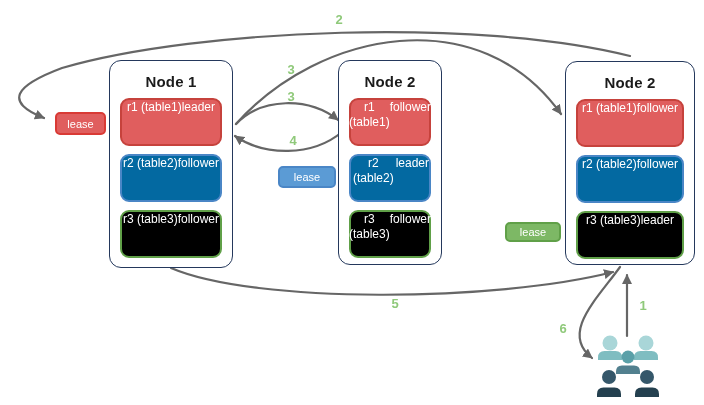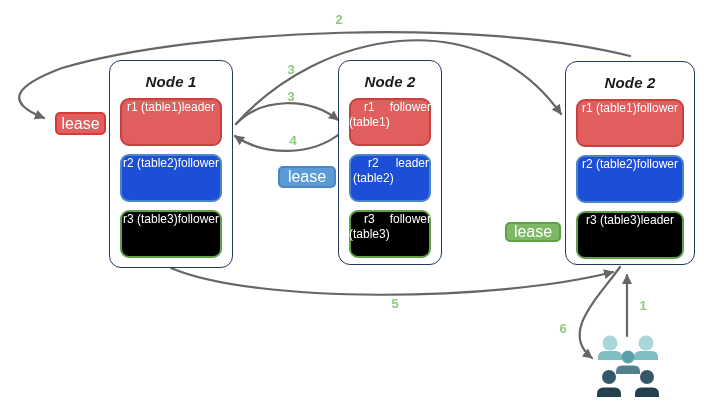--- a/index.html
+++ b/index.html
@@ -7,34 +7,34 @@
     position:relative;width:704px;height:405px;background:#ffffff;overflow:hidden;
     font-family:"Liberation Sans","DejaVu Sans",sans-serif;
   }
   .arrows{position:absolute;left:0;top:0;width:704px;height:405px;pointer-events:none;}
   .node{
     position:absolute;background:#ffffff;border:1.6px solid #24385c;border-radius:12px;
     box-sizing:border-box;
   }
   .node-title{
     position:absolute;top:12px;left:0;width:100%;text-align:center;
-    font-size:15px;font-weight:700;color:#1b1b1b;letter-spacing:.2px;font-style:italic;
+    font-size:15px;font-weight:700;color:#1b1b1b;letter-spacing:.2px;
   }
   .replica{
     position:absolute;left:10px;width:calc(100% - 20px);height:48px;border-radius:9px;
     border:2px solid;box-sizing:border-box;color:#ffffff;font-size:12px;line-height:1.28;
     display:flex;flex-direction:row;align-items:flex-start;justify-content:center;text-align:center;
   }
   .rep-0{top:37px}.rep-1{top:93px}.rep-2{top:149px}
   .c-red{background:#e05e5e;border-color:#c6423c}
-  .c-blue{background:#1d4ed8;border-color:#4a86c6}
+  .c-blue{background:#0369a1;border-color:#4a86c6}
   .c-green{background:#000000;border-color:#60a048}
   .lease{
     position:absolute;border-radius:5px;border:2px solid;box-sizing:border-box;
-    color:#ffffff;font-size:16px;display:flex;align-items:center;justify-content:center;
+    color:#ffffff;font-size:11px;display:flex;align-items:center;justify-content:center;
   }
   .lease-red{background:#e05e5e;border-color:#d93a35}
   .lease-blue{background:#5b9bd5;border-color:#4a86c6}
   .lease-green{background:#7db865;border-color:#60a048}
   .step{
     position:absolute;width:16px;text-align:center;
     font-size:13px;font-weight:700;color:#8fc97a;
   }
   .people{position:absolute;left:594px;top:334px;}
 </style>

